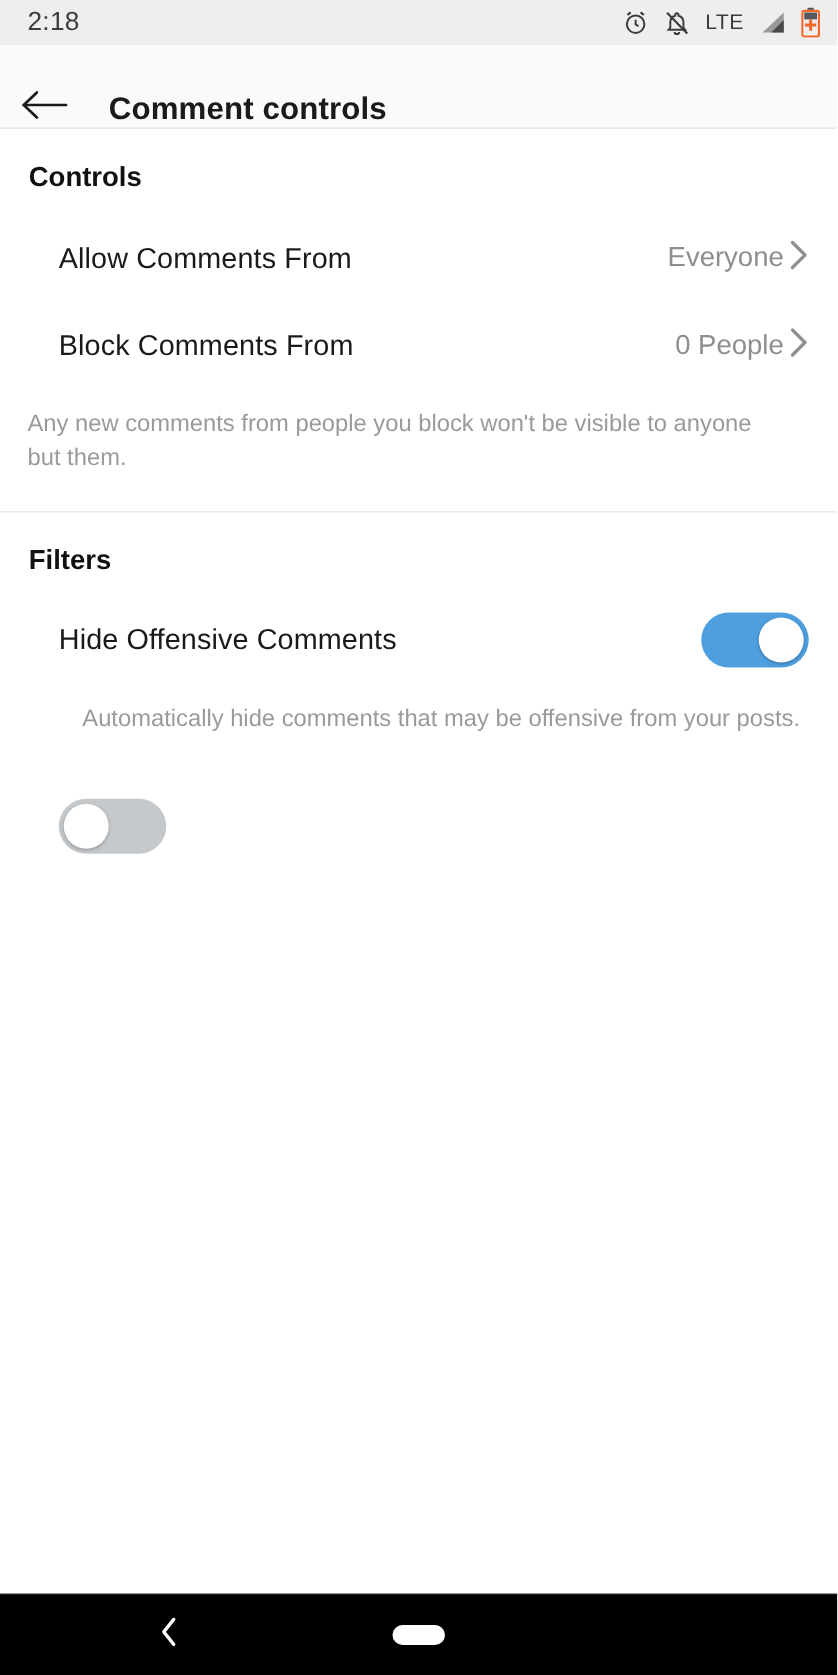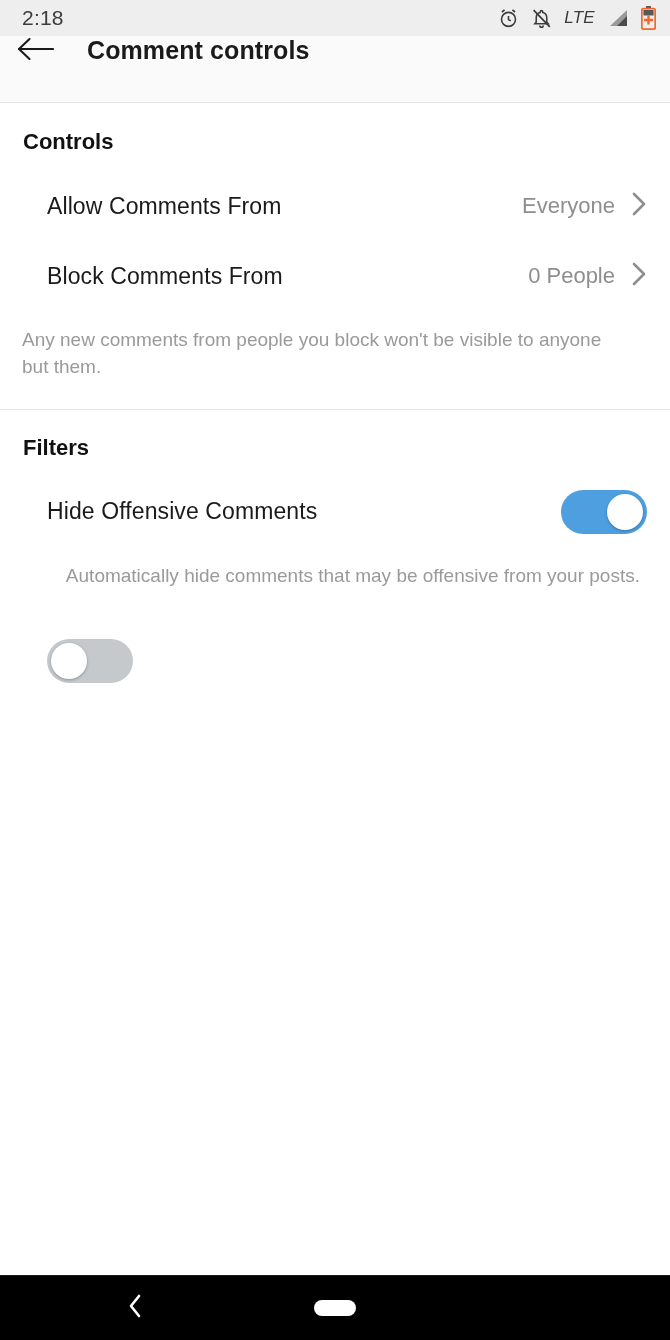--- a/index.html
+++ b/index.html
@@ -13,29 +13,29 @@
 
   
   .status-bar {
     position:absolute; top:0; left:0; width:670px; height:36px;
     background:#eeeeee;
     display:flex; align-items:center; justify-content:space-between;
     padding:0 14px 0 22px;
     gap:21px;
   }
   .status-time { font-size:21px; color:#3c3c3c; letter-spacing:.2px; }
-  .status-icons { display:flex; align-items:center; gap:12px;font-style:italic; }
+  .status-icons { display:flex; align-items:center; gap:12px; }
   .status-icons svg { display:block; }
   .lte-text { font-size:17px; color:#3c3c3c; letter-spacing:.3px; }
 
   
   .app-bar {
     position:absolute; top:36px; left:0; width:670px; height:67px;
     background:#fafafa;
-    display:flex; align-items:flex-start;
+    display:flex; align-items:flex-end;
     border-bottom:1px solid #e4e4e4;
   }
   .back-arrow { width:70px; display:flex; align-items:center; justify-content:center; }
   .app-bar-title {
     font-size:25px; font-weight:bold; color:#1a1a1a; letter-spacing:.1px;
     margin-left:17px;
   }
 
   
   .content { position:absolute; top:104px; left:0; width:670px; bottom:65px; background:#ffffff; }
@@ -43,21 +43,21 @@
   .section-title {
     font-size:22px; font-weight:bold; color:#111111;
     padding:25px 23px 0 23px;
   }
 
   .row {
     display:flex; align-items:center; justify-content:space-between;
     padding:0 23px; height:70px;margin-left:24px;
   }
   .row-label { font-size:23px; color:#1a1a1a; letter-spacing:.1px; }
-  .row-right { display:flex; align-items:center; gap:16px; }
+  .row-right { display:flex; align-items:center; gap:4px; }
   .row-value { font-size:22px; color:#8e8e8e; }
   .chevron { display:block; }
 
   .helper-text {
     font-size:19px; color:#9a9a9a; line-height:1.42;
     padding:0 60px 0 22px;
   }
   .helper-text.wide { padding-right:30px;text-align:right; }
 
   .divider { height:1px; background:#e6e6e6; width:100%; }

